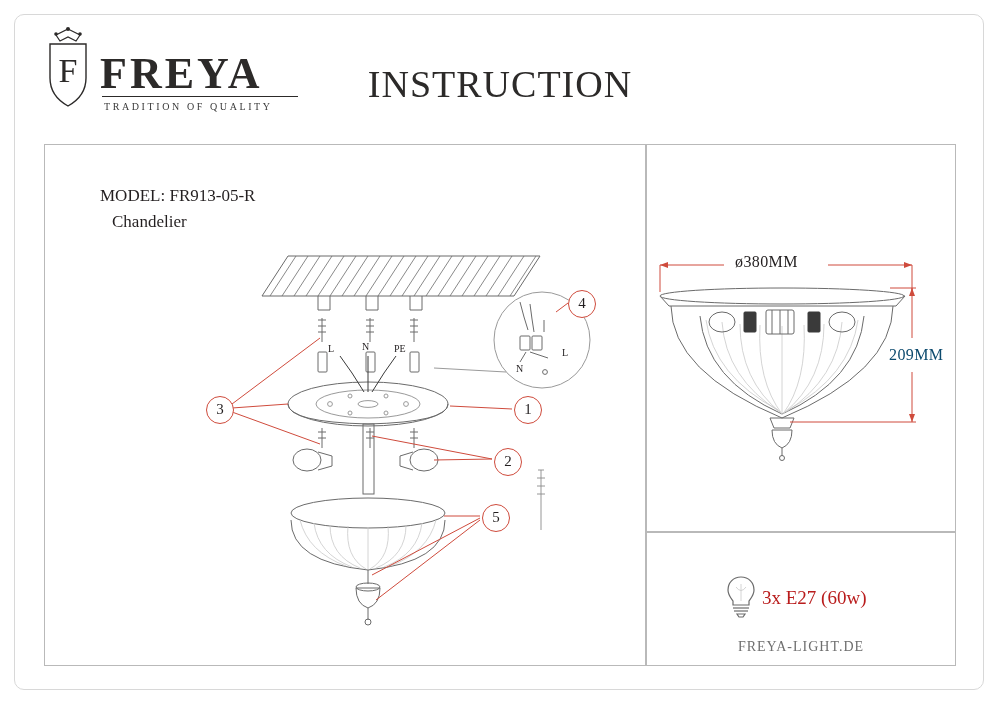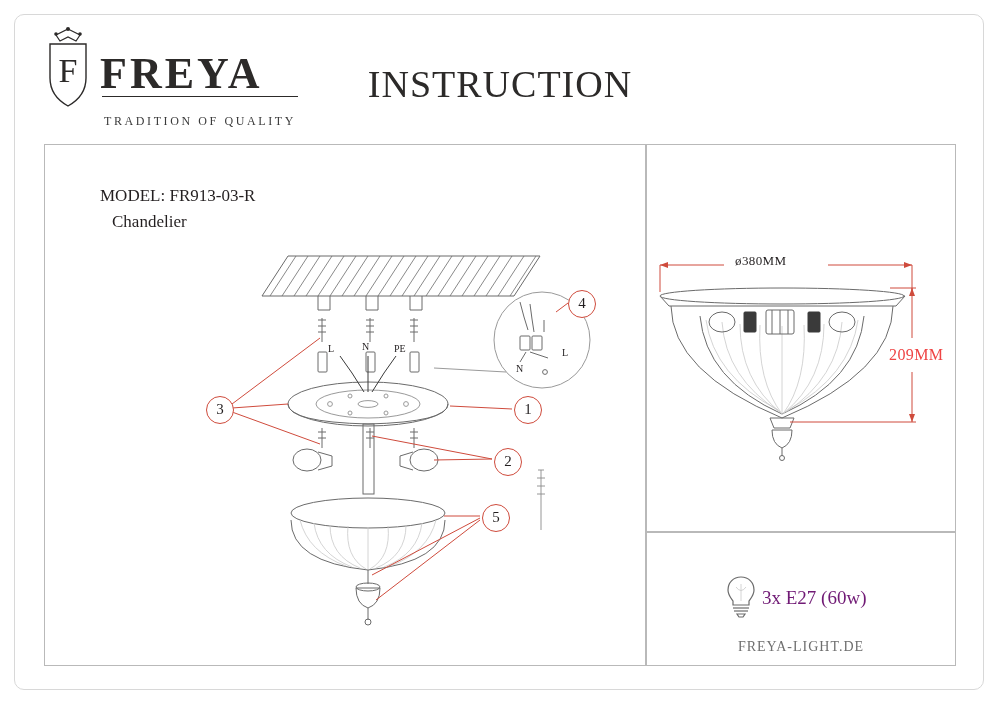--- a/index.html
+++ b/index.html
@@ -41,24 +41,23 @@
     font-size: 44px;
     font-weight: bold;
     letter-spacing: 3px;
     color: #2c2a29;
     line-height: 1;
   }
   .brand-tagline {
     position: absolute;
     left: 66px; top: 79px;
     font-family: "Liberation Serif", serif;
-    font-size: 12px;
+    font-size: 10px;
     letter-spacing: 2.6px;
     color: #3a3a3a;
-    margin-top: 13px;
   }
   .brand-rule {
     position: absolute;
     left: 64px; top: 74px;
     width: 196px; height: 1px;
     background: #2c2a29;
   }
 
   .doc-title {
     position: absolute;
@@ -105,38 +104,38 @@
     position: absolute;
     left: 112px; top: 212px;
     font-size: 17px;
     color: #231f20;
   }
 
   
   .dim-w {
     position: absolute;
     left: 735px; top: 253px;
-    font-size: 13px;
+    font-size: 16px;
     color: #231f20;
     letter-spacing: .4px;
   }
   .dim-h {
     position: absolute;
     left: 889px; top: 346px;
     font-size: 16px;
-    color: #ef4444;
+    color: #0c4a6e;
     letter-spacing: .4px;
   }
 
   
   .lamp-spec {
     position: absolute;
     left: 762px; top: 587px;
     font-size: 19px;
-    color: #701a75;
+    color: #b91c1c;
   }
   .lamp-icon {
     position: absolute;
     left: 724px; top: 574px;
     width: 34px; height: 44px;
   }
   .site-url {
     position: absolute;
     left: 646px; top: 639px;
     width: 310px;
@@ -191,21 +190,21 @@
   </div>
 
   <div class="doc-title">INSTRUCTION</div>
 
   <div class="box box-main"></div>
   <div class="box box-dim"></div>
   <div class="box box-lamp"></div>
 
   <div class="model-line">
     <span class="lbl">MODEL:</span>
-    <span>FR913-03-R</span>
+    <span>FR913-05-R</span>
   </div>
   <div class="model-sub">Chandelier</div>
 
   <svg class="art" width="1000" height="706">
     <g stroke="#3a3a3a" fill="none" stroke-width="1">
 
       <path d="M262 296 L288 256 L540 256 L514 296 Z" fill="#ffffff" stroke="#6b6b6b" stroke-width="1"></path>
       <g stroke="#6b6b6b" stroke-width="0.8">
         <line x1="270" y1="296" x2="296" y2="256"></line>
         <line x1="282" y1="296" x2="308" y2="256"></line>

